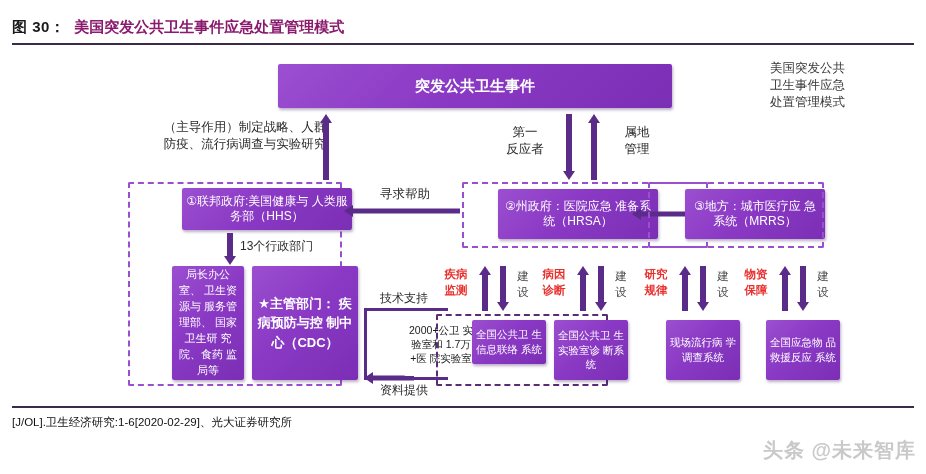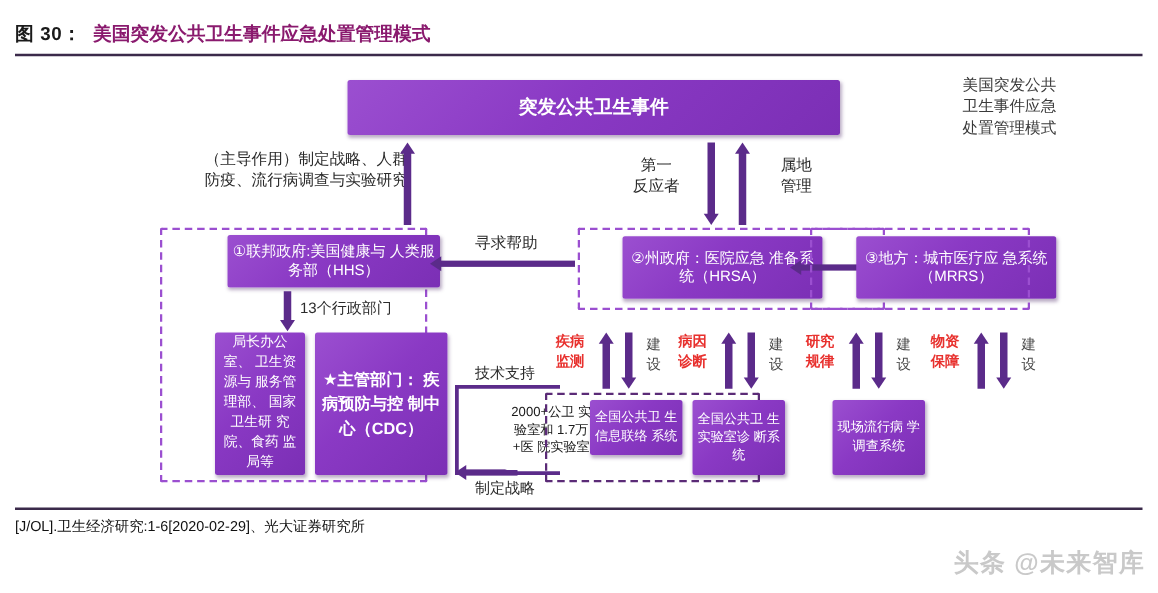--- a/index.html
+++ b/index.html
@@ -179,32 +179,32 @@
   <div class="dashgroup" style="left:462px; top:182px; width:246px; height:66px;"></div>
 
   <div class="pbox" style="left:468px; top:189px; width:160px; height:50px; font-size:12px;">②州政府：医院应急
 准备系统（HRSA）</div>
 
   <div class="arrow ar-lf" style="left:632px; top:207px; width:62px; height:14px;">
     <div class="shaft" style="height:5px; width:54px;"></div>
     <div class="head"></div>
   </div>
 
-  <div class="pbox" style="left:655px; top:189px; width:160px; height:50px; font-size:12px;">③地方：城市医疗应
+  <div class="pbox" style="left:655px; top:189px; width:140px; height:50px; font-size:12px;">③地方：城市医疗应
 急系统（MRRS）</div>
   <div class="dashgroup" style="left:648px; top:182px; width:176px; height:66px;"></div>
 
   <div class="lbl" style="left:356px; top:290px; width:96px; font-size:12px;">技术支持</div>
 
   <div class="ubracket" style="left:364px; top:308px; width:84px; height:72px;"></div>
   <div class="arrow ar-lf" style="left:364px; top:371px; width:50px; height:14px;">
     <div class="shaft" style="height:5px; width:42px;"></div>
     <div class="head"></div>
   </div>
-  <div class="lbl" style="left:356px; top:382px; width:96px; font-size:12px;">制定战略</div>
+  <div class="lbl" style="left:356px; top:382px; width:96px; font-size:12px;">资料提供</div>
 
   <div class="pbox flat" style="left:374px; top:312px; width:74px; height:64px; font-size:10.5px; background:#ffffff; color:#1a1a1a; box-shadow:none; line-height:1.35;">2000+公卫
 实验室和
 1.7万+医
 院实验室</div>
 
   <div class="dashgroup dark" style="left:436px; top:314px; width:172px; height:72px;"></div>
 
   <div class="lbl red" style="left:436px; top:267px; width:40px; font-size:11.5px;">疾病
 监测</div>
@@ -262,20 +262,23 @@
     <div class="shaft" style="width:6px; height:37px;"></div>
       <div class="head"></div>
   </div>
   <div class="arrow ar-dn" style="left:796px; top:266px; width:14px; height:45px;">
     <div class="shaft" style="width:6px; height:37px;"></div>
       <div class="head"></div>
   </div>
   <div class="lbl gray" style="left:812px; top:269px; width:22px; font-size:11.5px;">建
 设</div>
 
+  <div class="pbox" style="left:736px; top:320px; width:74px; height:60px; font-size:10.5px; line-height:1.4;">全国应急物
+品救援反应
+系统</div>
 
   <div class="rule-bottom"></div>
   <div class="footer">
     <div class="ln">[J/OL].卫生经济研究:1-6[2020-02-29]、光大证券研究所</div>
   </div>
   <div class="watermark">头条 @未来智库</div>
 
 </div>
 
 </body></html>

